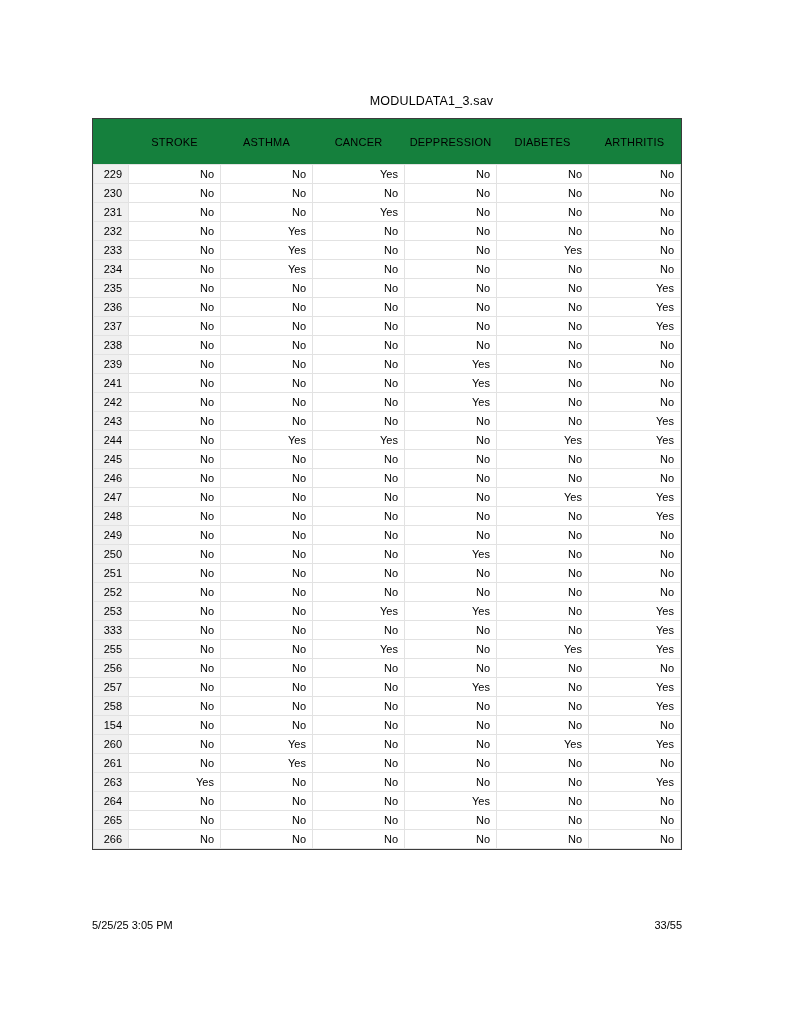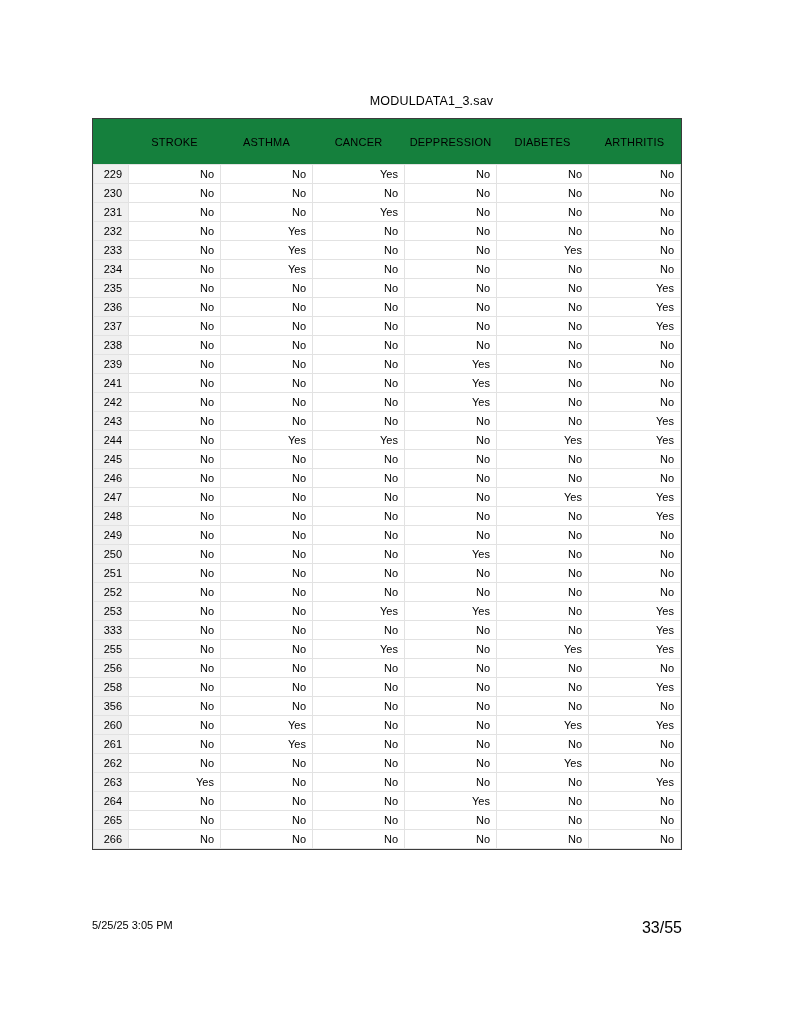--- a/index.html
+++ b/index.html
@@ -79,21 +79,21 @@
     position: absolute;
     left: 92px;
     top: 919px;
     font-size: 11px;
     color: #000000;
   }
   .footer-right {
     position: absolute;
     right: 109px;
     top: 919px;
-    font-size: 16px;
+    font-size: 11px;
     color: #000000;
   }
 </style>
 </head>
 <body>
 
 <div class="page">
 
   <div class="doc-title">MODULDATA1_3.sav</div>
 
@@ -357,30 +357,39 @@
           <tr>
             <th class="row-id">256</th>
             <td>No</td>
             <td>No</td>
             <td>No</td>
             <td>No</td>
             <td>No</td>
             <td>No</td>
           </tr>
           <tr>
+            <th class="row-id">257</th>
+            <td>No</td>
+            <td>No</td>
+            <td>No</td>
+            <td>Yes</td>
+            <td>No</td>
+            <td>Yes</td>
+          </tr>
+          <tr>
             <th class="row-id">258</th>
             <td>No</td>
             <td>No</td>
             <td>No</td>
             <td>No</td>
             <td>No</td>
             <td>Yes</td>
           </tr>
           <tr>
-            <th class="row-id">356</th>
+            <th class="row-id">154</th>
             <td>No</td>
             <td>No</td>
             <td>No</td>
             <td>No</td>
             <td>No</td>
             <td>No</td>
           </tr>
           <tr>
             <th class="row-id">260</th>
             <td>No</td>
@@ -390,29 +399,20 @@
             <td>Yes</td>
             <td>Yes</td>
           </tr>
           <tr>
             <th class="row-id">261</th>
             <td>No</td>
             <td>Yes</td>
             <td>No</td>
             <td>No</td>
             <td>No</td>
-            <td>No</td>
-          </tr>
-          <tr>
-            <th class="row-id">262</th>
-            <td>No</td>
-            <td>No</td>
-            <td>No</td>
-            <td>No</td>
-            <td>Yes</td>
             <td>No</td>
           </tr>
           <tr>
             <th class="row-id">263</th>
             <td>Yes</td>
             <td>No</td>
             <td>No</td>
             <td>No</td>
             <td>No</td>
             <td>Yes</td>

